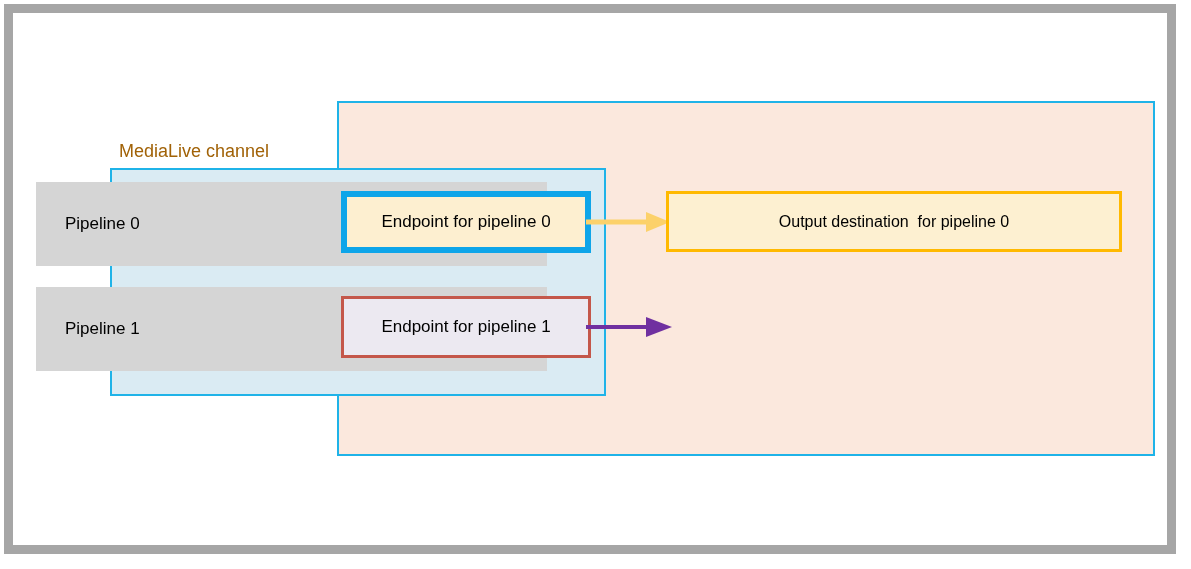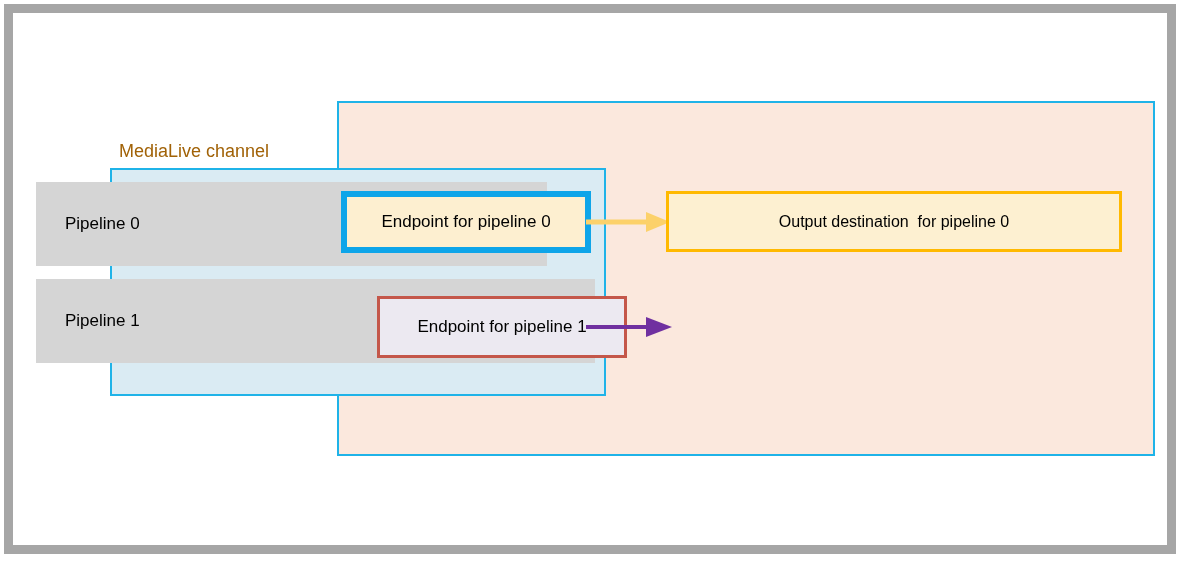--- a/index.html
+++ b/index.html
@@ -61,21 +61,21 @@
   .pipeline-band {
     position: absolute;
     left: 36px;
     width: 511px;
     height: 84px;
     background: #d5d5d5;
     display: flex;
     align-items: center;
   }
   #pipeline-band-0 { top: 182px; }
-  #pipeline-band-1 { top: 279px; padding-left: 48px; }
+  #pipeline-band-1 { top: 287px; }
   .pipeline-label {
     position: absolute;
     left: 29px;
     font-size: 17px;
     color: #000000;
     white-space: nowrap;
   }
   
   .endpoint-box {
     position: absolute;
@@ -90,21 +90,20 @@
     left: 341px;
     top: 191px;
     background: #fdefd0;
     border: 6px solid #0ea5e9;
   }
   #endpoint-box-1 {
     left: 341px;
     top: 296px;
     background: #ece9f1;
     border: 3px solid #c4574a;
-    margin-left: 36px;
   }
   .endpoint-label {
     font-size: 17px;
     color: #000000;
     white-space: nowrap;
   }
   
   .output-box {
     position: absolute;
     height: 61px;

